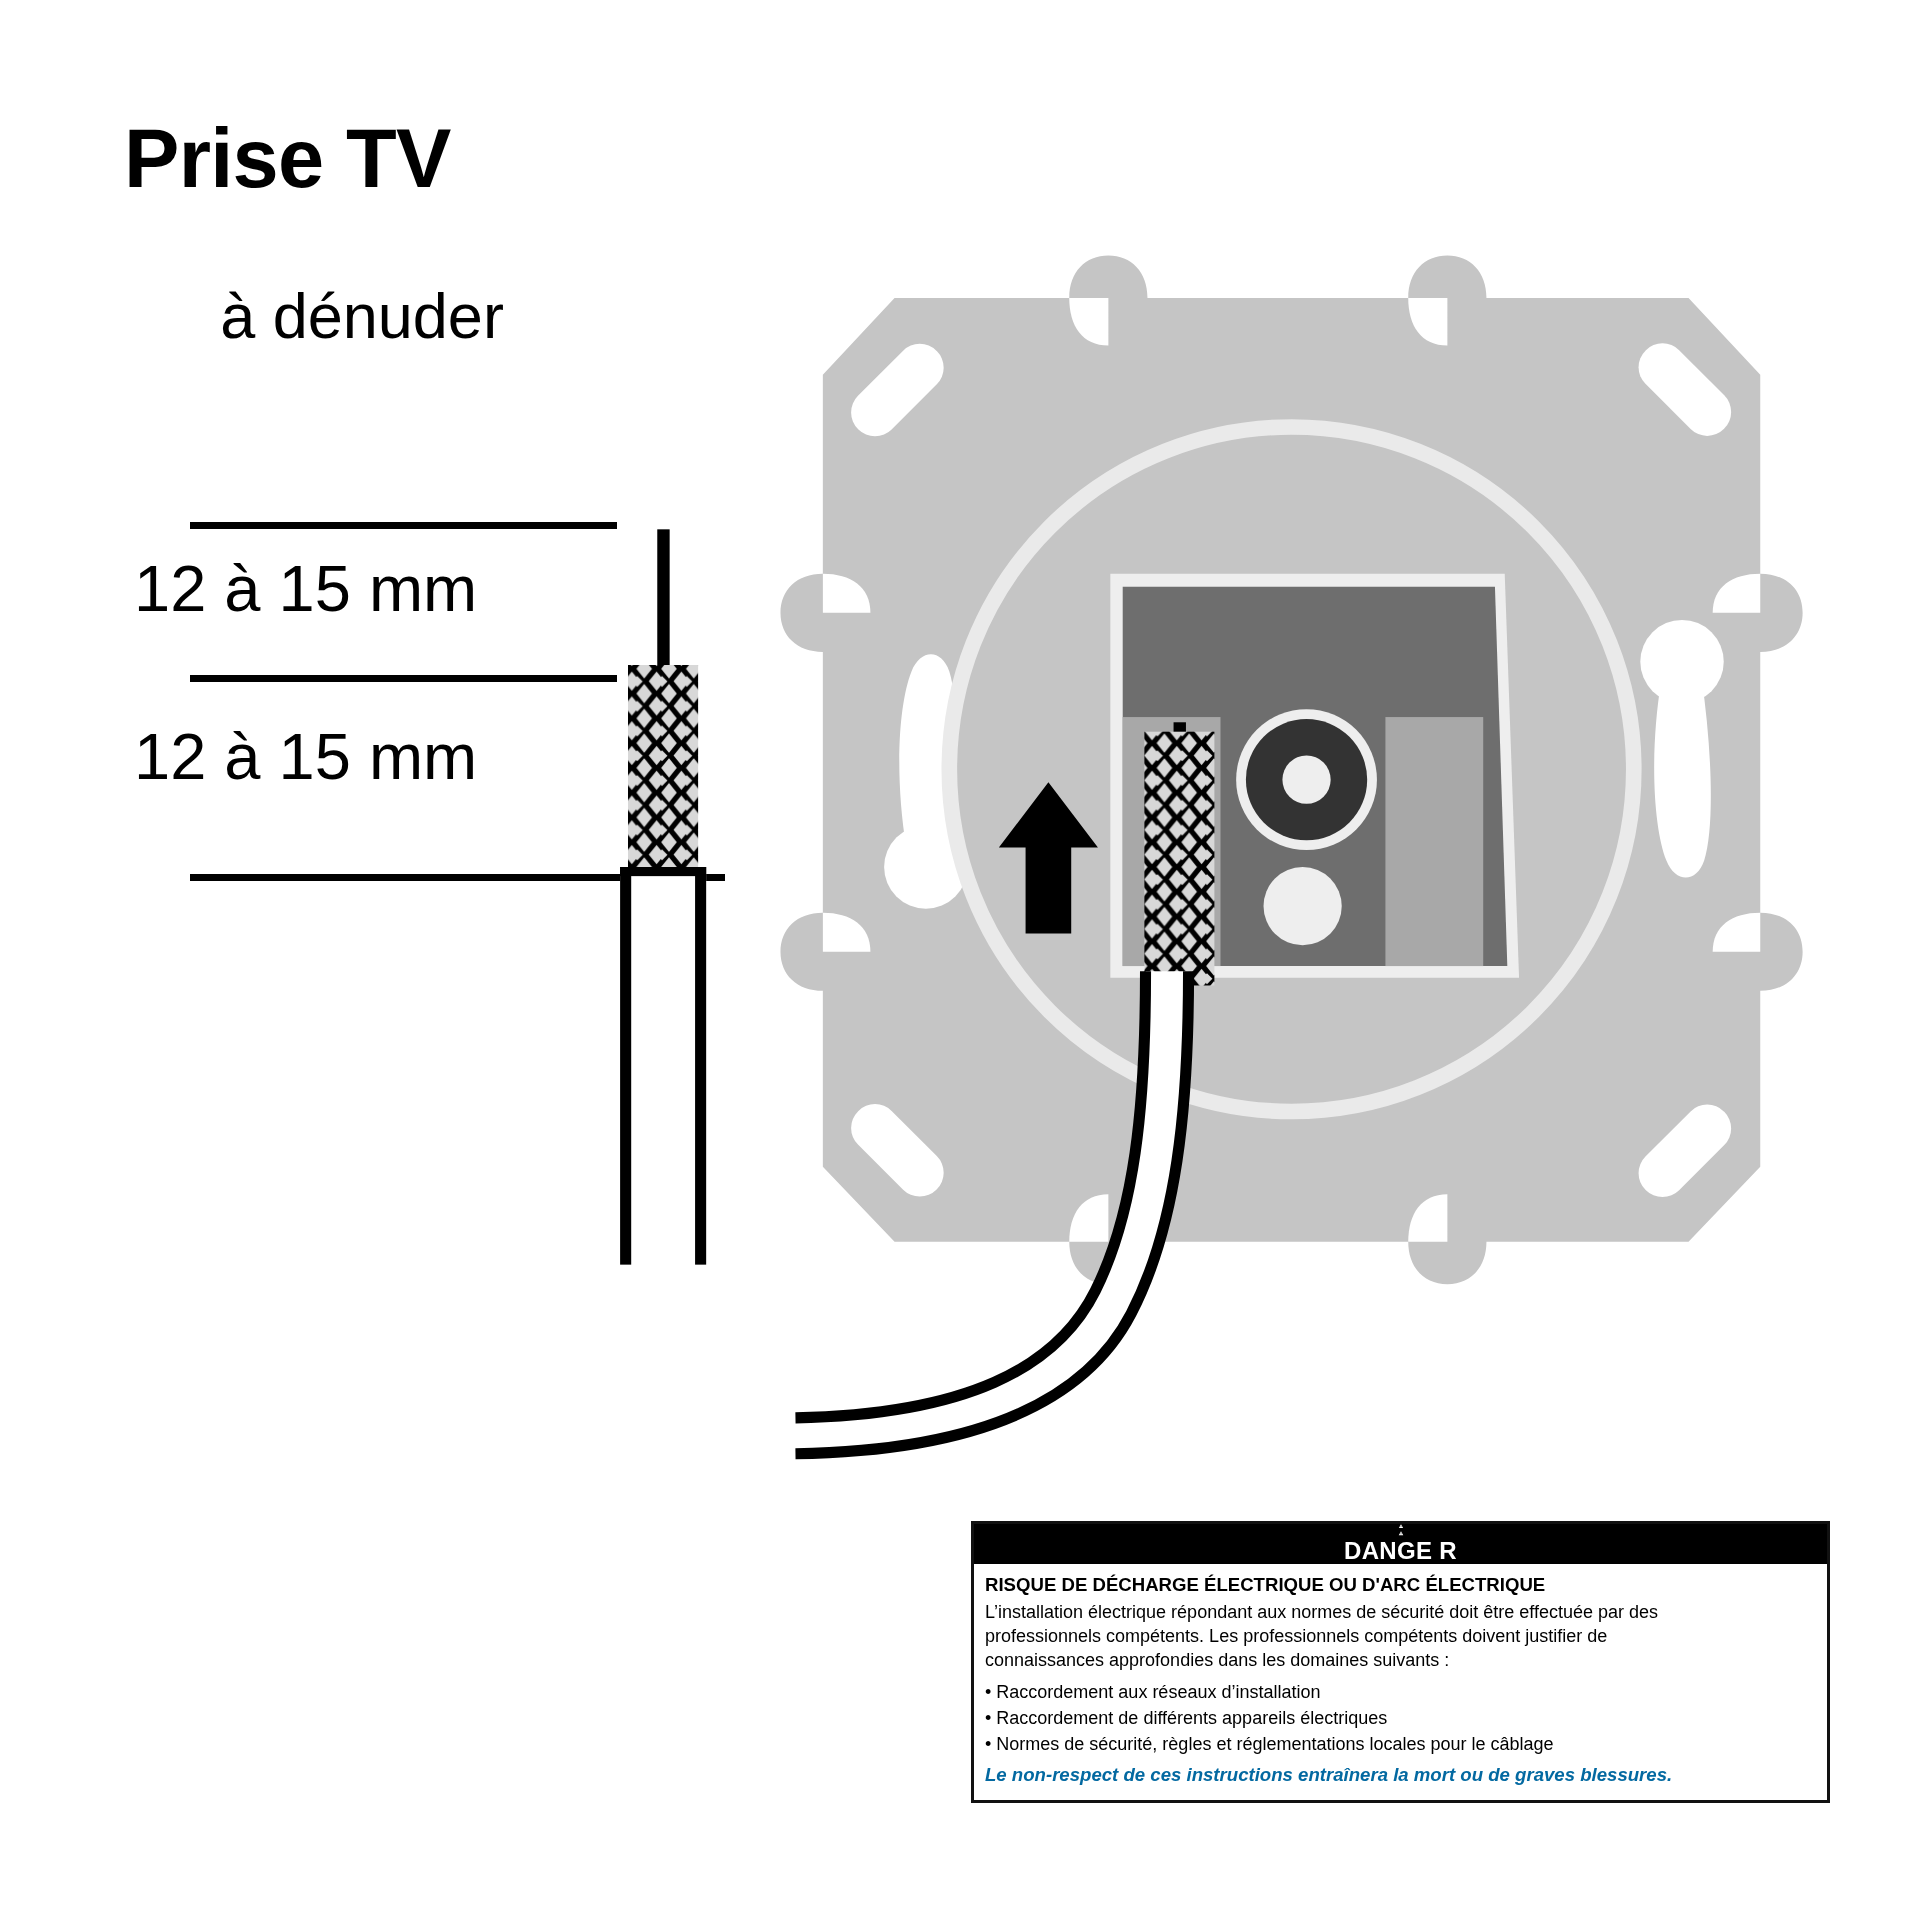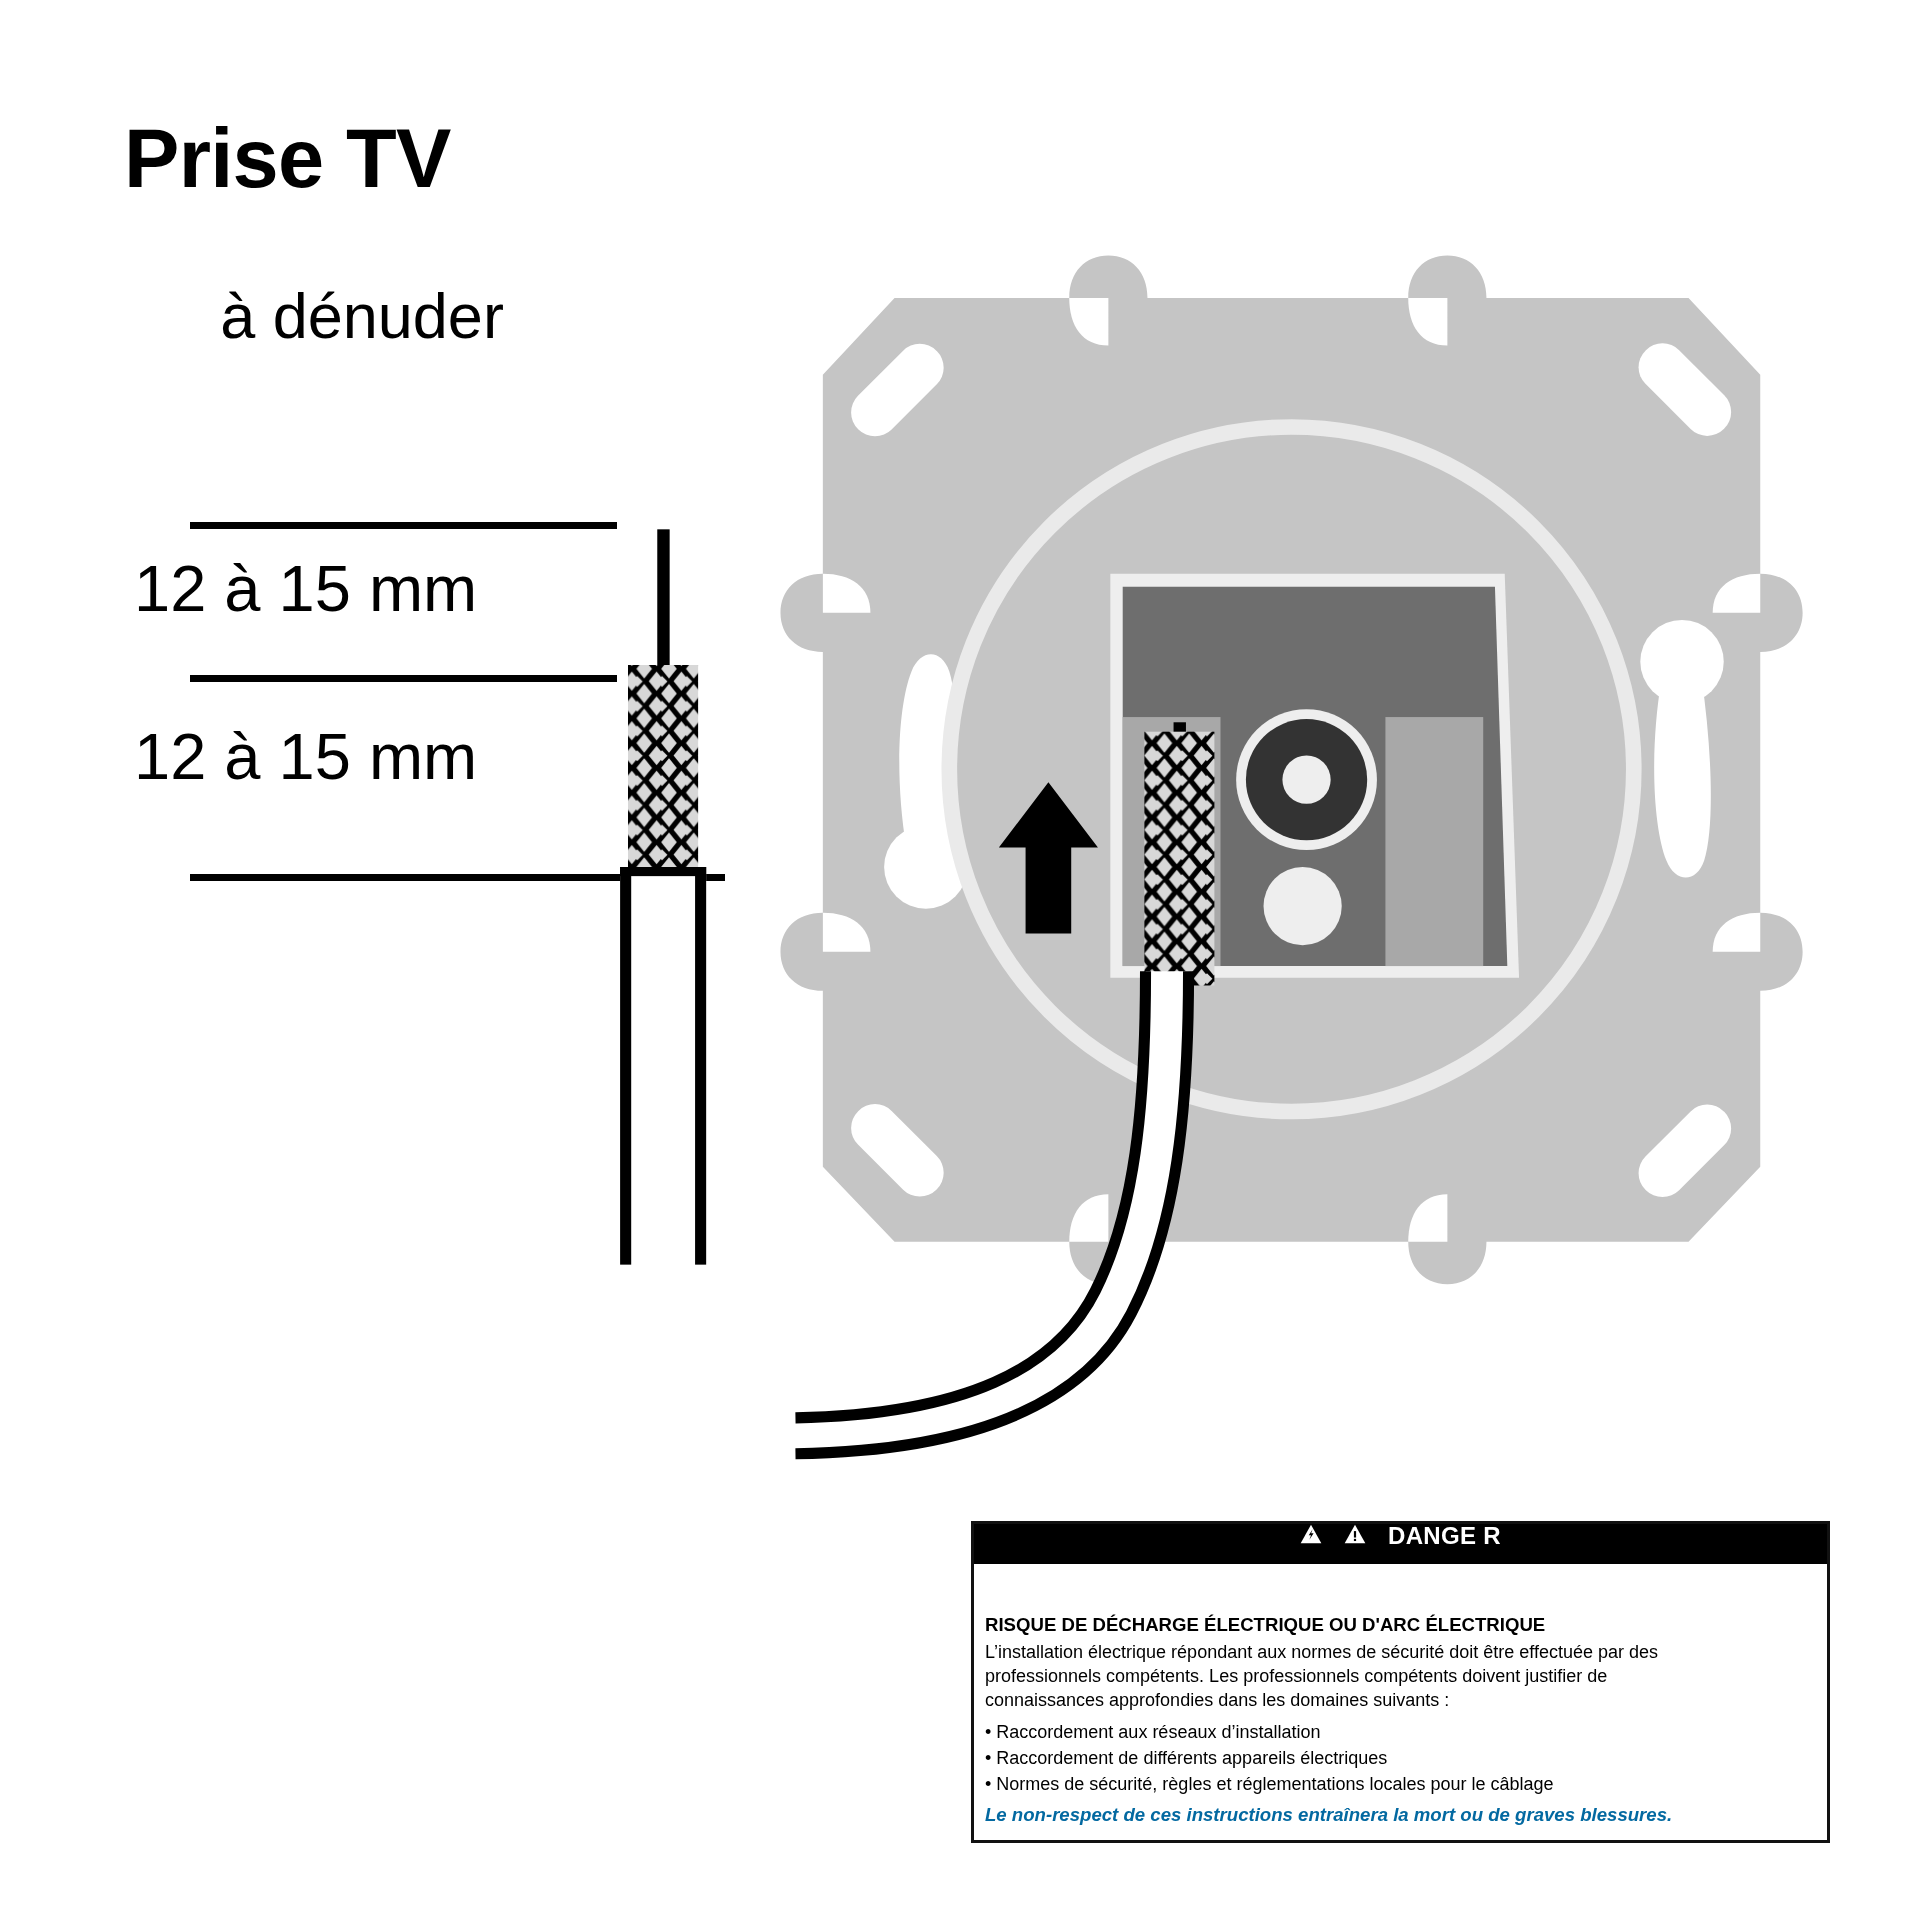--- a/index.html
+++ b/index.html
@@ -62,43 +62,43 @@
     top: 1521px;
     width: 859px;
     border: 3.3px solid #111;
     background: #fff;
   }
   .danger-header {
     background: #000;
     color: #fff;
     height: 40px;
     display: flex;
-    align-items: flex-start;
+    align-items: center;
     justify-content: center;
-    gap: 22px;
+    gap: 3px;
+    flex-direction: column;
   }
   .danger-header .dtxt {
     font-size: 24px;
     font-weight: bold;
     letter-spacing: 0.3px;
     line-height: 1;
     padding-bottom: 1.3px;
   }
   .tri { display: block; }
   .danger-body {
     padding: 9px 11px 11.7px 11px;
   }
   .danger-title {
     font-size: 18.6px;
     font-weight: bold;
     color: #000;
     line-height: 1.32;
     margin-bottom: 3.3px;
     white-space: nowrap;
-    margin-top: 40px;
   }
   .danger-para {
     font-size: 18px;
     color: #000;
     line-height: 1.33;
     margin-bottom: 7.8px;
   }
   .danger-li {
     font-size: 18px;
     color: #000;

